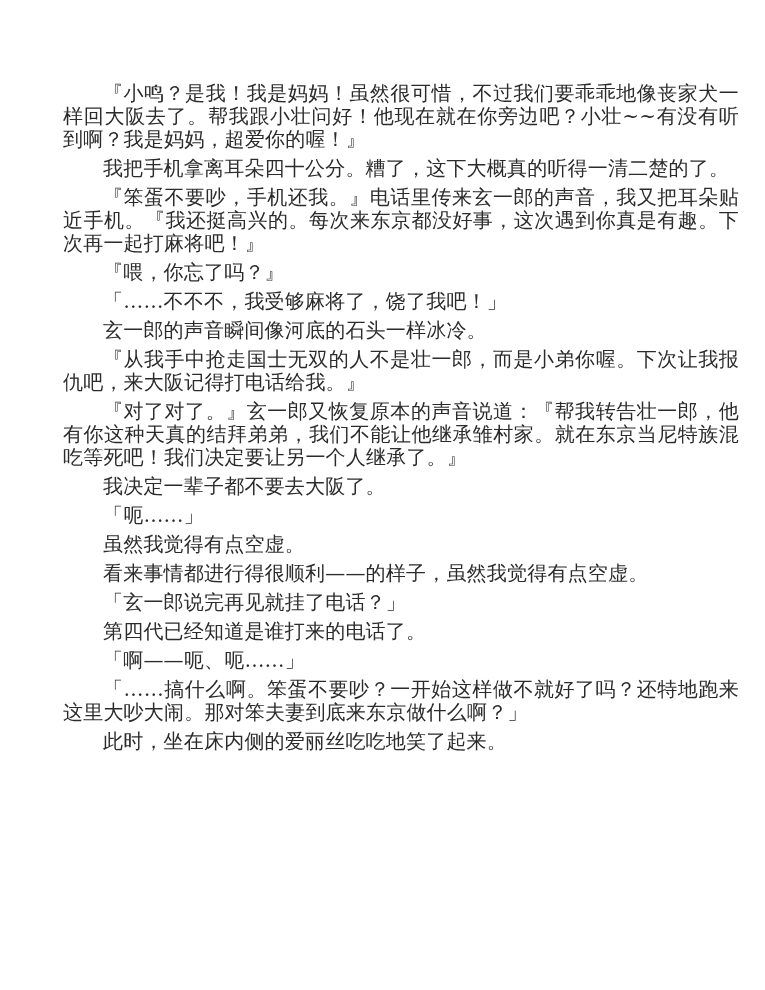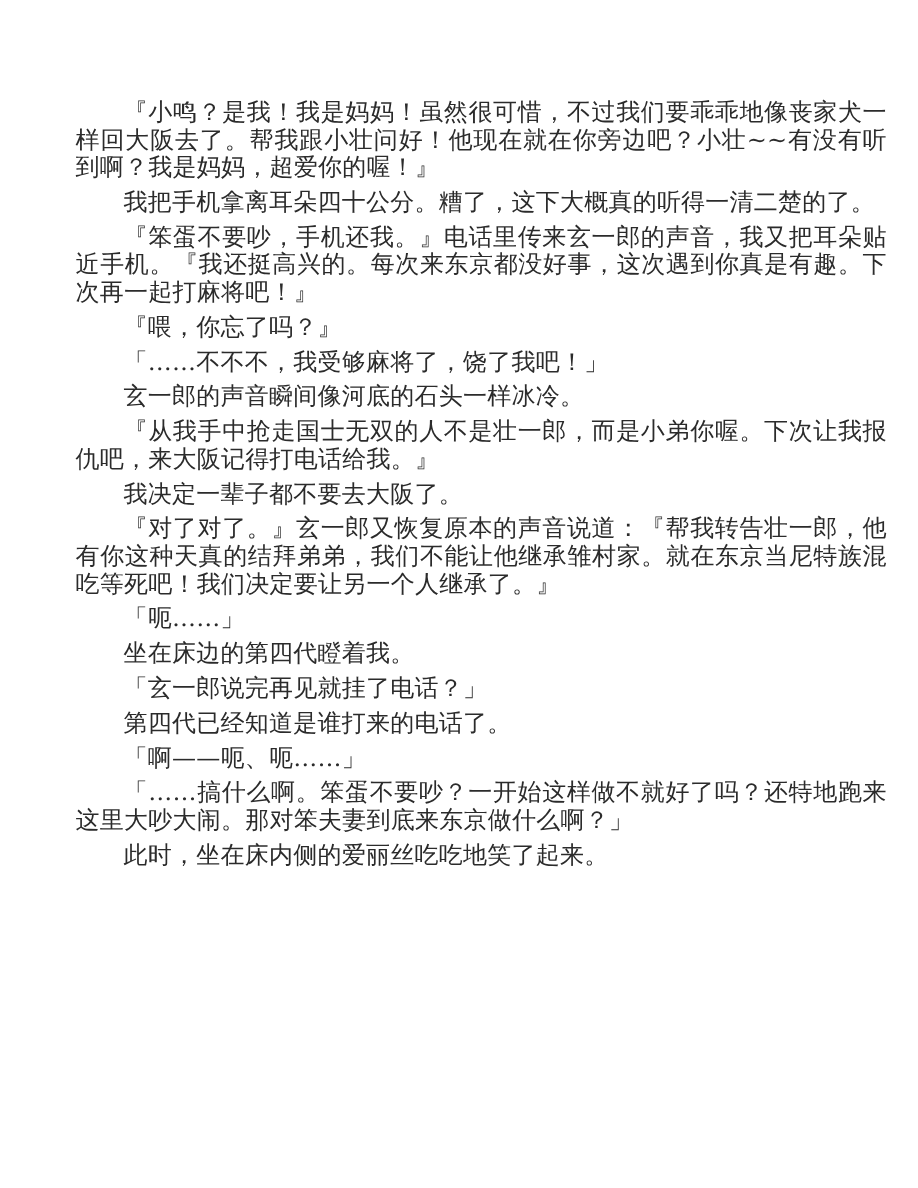--- a/index.html
+++ b/index.html
@@ -39,23 +39,24 @@
 
 <div class="page">
   <div class="content">
     <p>『小鸣？是我！我是妈妈！虽然很可惜，不过我们要乖乖地像丧家犬一样回大阪去了。帮我跟小壮问好！他现在就在你旁边吧？小壮~~有没有听到啊？我是妈妈，超爱你的喔！』</p>
     <p>我把手机拿离耳朵四十公分。糟了，这下大概真的听得一清二楚的了。</p>
     <p>『笨蛋不要吵，手机还我。』电话里传来玄一郎的声音，我又把耳朵贴近手机。『我还挺高兴的。每次来东京都没好事，这次遇到你真是有趣。下次再一起打麻将吧！』</p>
     <p>『喂，你忘了吗？』</p>
     <p>「……不不不，我受够麻将了，饶了我吧！」</p>
     <p>玄一郎的声音瞬间像河底的石头一样冰冷。</p>
     <p>『从我手中抢走国士无双的人不是壮一郎，而是小弟你喔。下次让我报仇吧，来大阪记得打电话给我。』</p>
+    <p>『对了对了。』玄一郎又恢复原本的声音说道：『帮我转告壮一郎，他有你这种天真的结拜弟弟，我们不能让他继承雏村家。就在东京当尼特族混吃等死吧！我们决定要让另一个人继承了。』</p>
     <p>我决定一辈子都不要去大阪了。</p>
-    <p>『对了对了。』玄一郎又恢复原本的声音说道：『帮我转告壮一郎，他有你这种天真的结拜弟弟，我们不能让他继承雏村家。就在东京当尼特族混吃等死吧！我们决定要让另一个人继承了。』</p>
     <p>「呃……」</p>
-    <p>坐在床边的第四代瞪着我。</p>
+    <p>虽然我觉得有点空虚。</p>
+    <p>看来事情都进行得很顺利——的样子，虽然我觉得有点空虚。</p>
     <p>「玄一郎说完再见就挂了电话？」</p>
     <p>第四代已经知道是谁打来的电话了。</p>
     <p>「啊——呃、呃……」</p>
     <p>「……搞什么啊。笨蛋不要吵？一开始这样做不就好了吗？还特地跑来这里大吵大闹。那对笨夫妻到底来东京做什么啊？」</p>
     <p>此时，坐在床内侧的爱丽丝吃吃地笑了起来。</p>
   </div>
 </div>
 
 </body></html>

